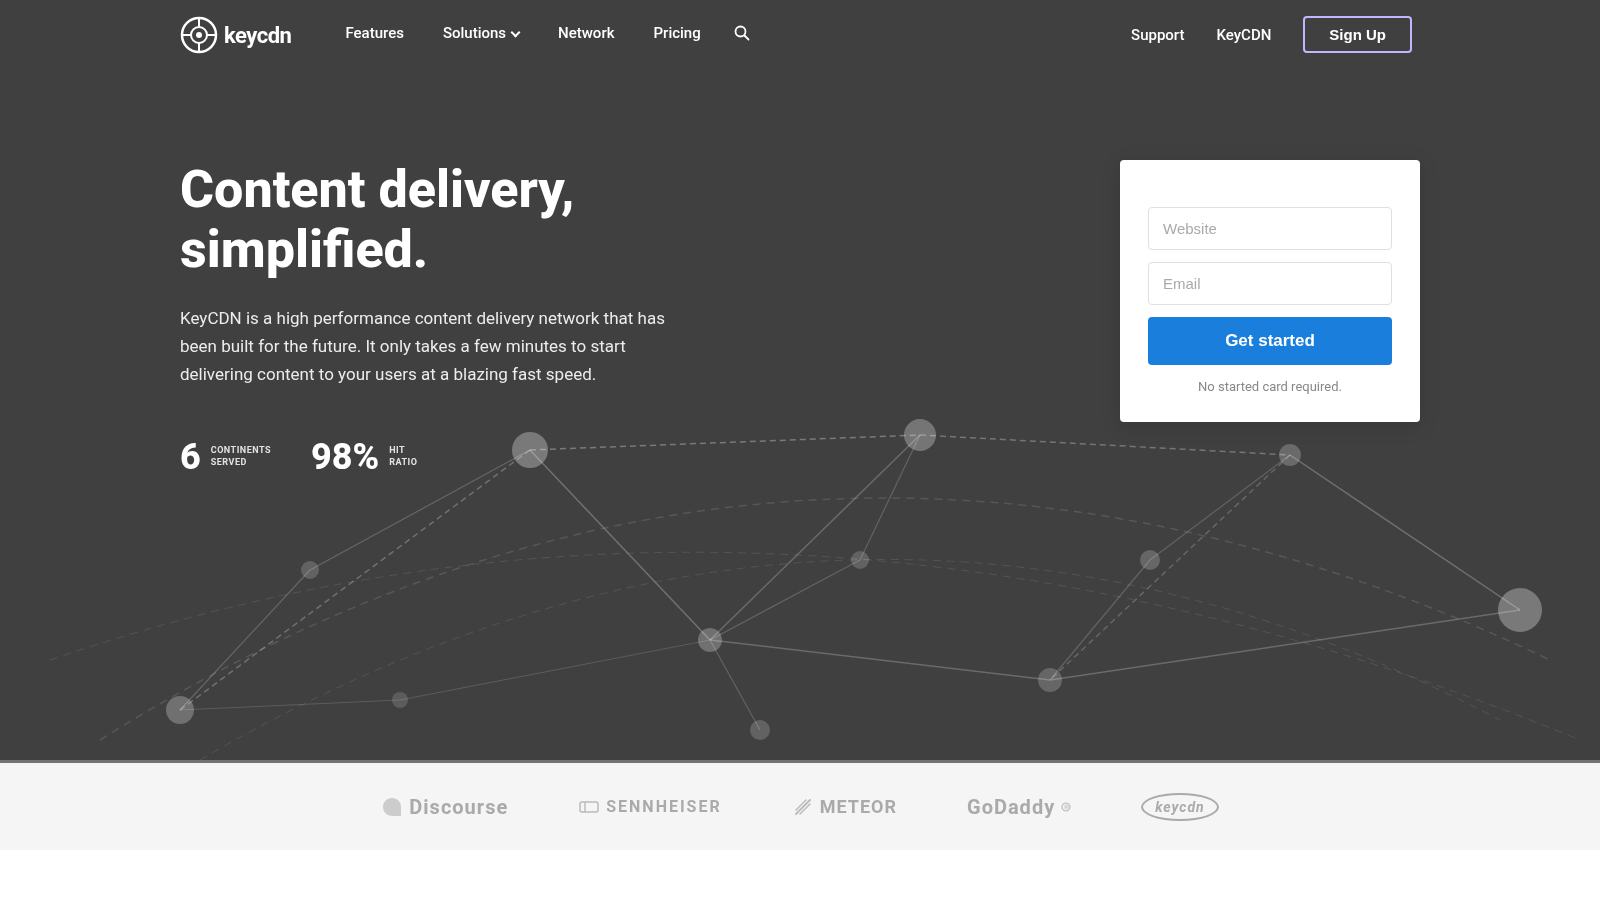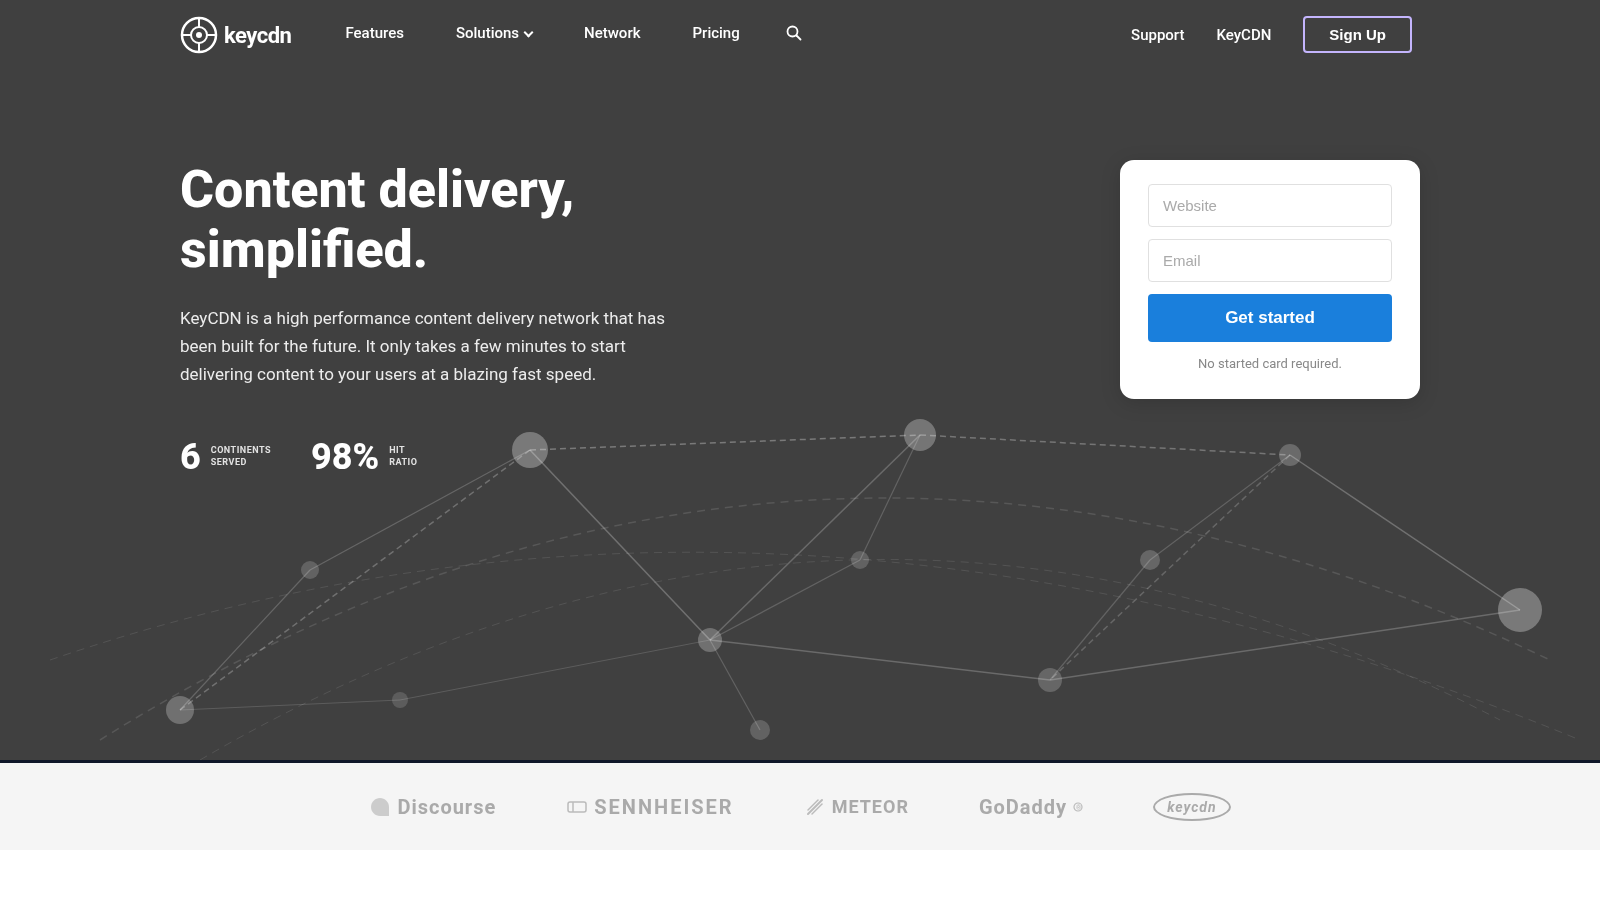--- a/index.html
+++ b/index.html
@@ -29,21 +29,21 @@
     }
     .logo-text {
       font-size: 22px;
       font-weight: 700;
       color: #fff;
       letter-spacing: -0.5px;
     }
     .nav-links {
       display: flex;
       align-items: center;
-      gap: 24px;
+      gap: 11px;
       flex: 1;
     }
     .nav-link {
       color: #fff;
       font-size: 15px;
       font-weight: 500;
       text-decoration: none;
       padding: 8px 14px;
       border-radius: 4px;
       cursor: pointer;
@@ -134,22 +134,22 @@
       font-weight: 700;
       color: rgba(255,255,255,0.85);
       text-transform: uppercase;
       letter-spacing: 0.5px;
       line-height: 1.3;
     }
 
     
     .signup-card {
       background: #fff;
-      border-radius: 14px;
-      padding: 24px 28px 28px;
+      border-radius: 4px;
+      padding: 47px 28px 28px;
       width: 300px;
       flex-shrink: 0;
       box-shadow: 0 4px 20px rgba(0,0,0,0.15);
     }
     .signup-card input {
       width: 100%;
       border: 1px solid #e0e0e0;
       border-radius: 4px;
       padding: 12px 14px;
       font-size: 15px;
@@ -191,33 +191,33 @@
     }
 
     
     .logos-bar {
       background: #f5f5f5;
       height: 90px;
       display: flex;
       align-items: center;
       justify-content: center;
       gap: 70px;
-      border-top: 3px solid #0f172a;
+      border-top: 3px solid #737373;
     }
     .logo-brand {
       color: #aaa;
       font-size: 18px;
       font-weight: 700;
       letter-spacing: 1px;
       display: flex;
       align-items: center;
       gap: 6px;
     }
     .logo-brand.discourse { font-size: 20px; }
-    .logo-brand.sennheiser { font-size: 20px; letter-spacing: 2px; }
+    .logo-brand.sennheiser { font-size: 16px; letter-spacing: 2px; }
     .logo-brand.meteor { font-size: 18px; }
     .logo-brand.godaddy { font-size: 20px; }
     .logo-brand.intel {
       border: 2px solid #aaa;
       border-radius: 50%;
       padding: 4px 12px;
       font-size: 14px;
       font-style: italic;
     }
 

